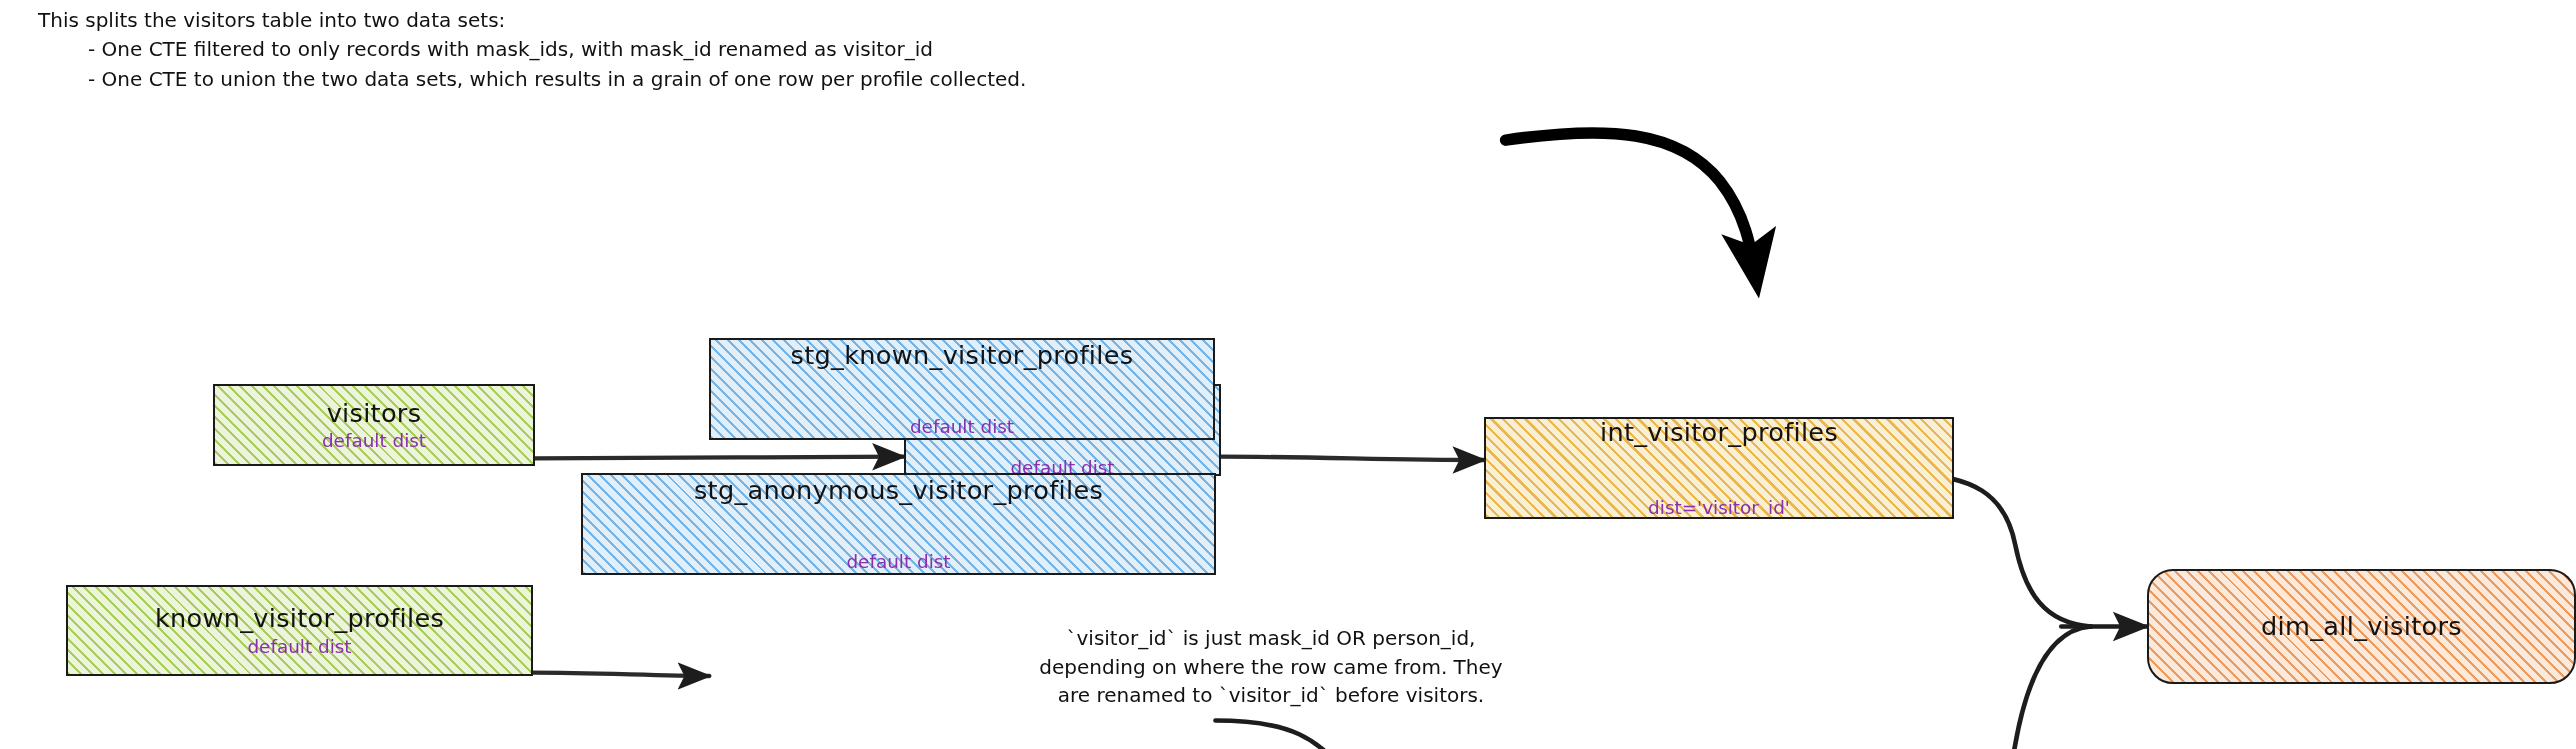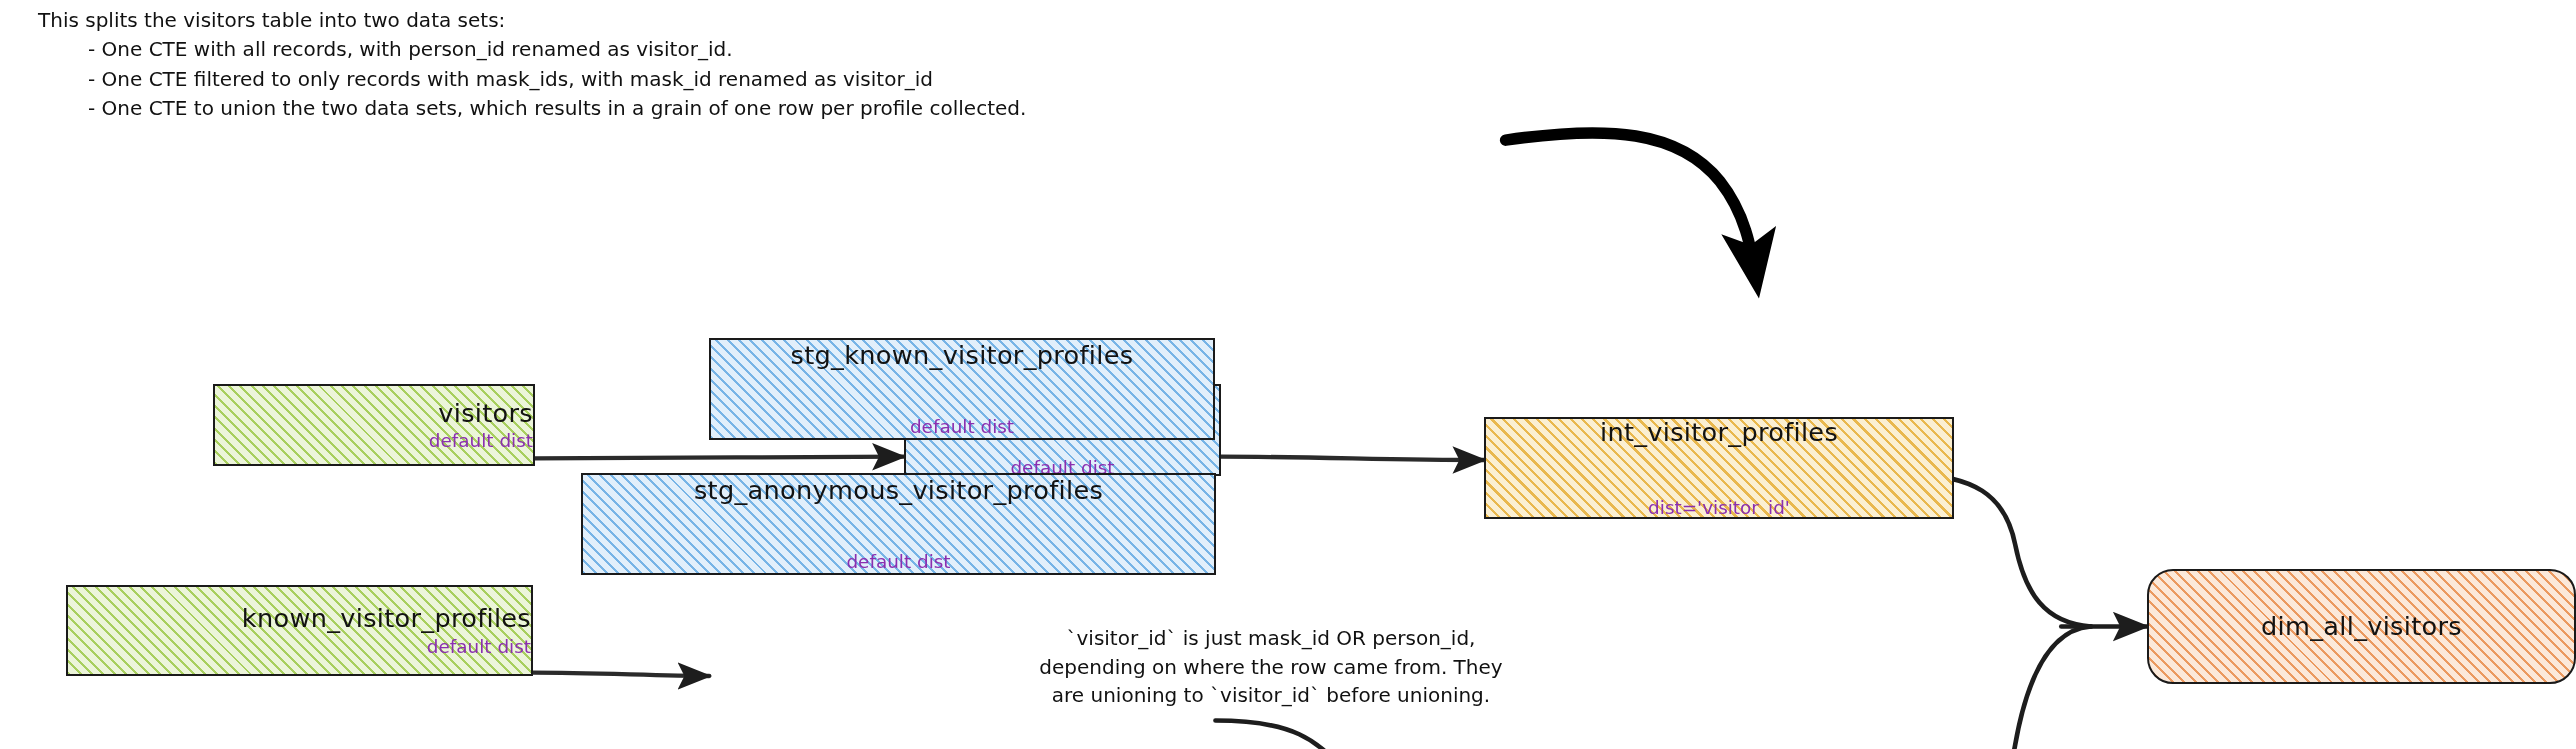--- a/index.html
+++ b/index.html
@@ -28,21 +28,20 @@
                line-height:1.05;white-space:nowrap;}
   .node .sub{font-size:17px;color:#8b2fb0;margin-top:4.8px;
              line-height:1.05;white-space:nowrap;}
 
   
   .green{
     background-color:#fbfdf5;
     background-image:repeating-linear-gradient(45deg,
         #a8cf5e 0px,#a8cf5e 2.1px,
         rgba(168,207,94,.18) 2.1px,rgba(168,207,94,.18) 8px);
-    align-items:flex-end;
   }
   .blue{
     background-color:#f7fbff;
     background-image:repeating-linear-gradient(45deg,
         #77b4e6 0px,#77b4e6 2.1px,
         rgba(119,180,230,.17) 2.1px,rgba(119,180,230,.17) 8px);
     gap:43px;
   }
   .yellow{
     background-color:#fffdf3;
@@ -63,21 +62,20 @@
   #callout .line{font-size:20px;line-height:28.6px;color:#111;
                  text-align:center;white-space:pre;}
 </style>
 </head>
 <body>
 
 <div id="stage">
 
   <div id="notes">
     <div class="line hand">This splits the visitors table into two data sets:</div>
-    <div class="line hand bullet">- One CTE with all records, with person_id renamed as visitor_id.</div>
     <div class="line hand bullet">- One CTE filtered to only records with mask_ids, with mask_id renamed as visitor_id</div>
     <div class="line hand bullet">- One CTE to union the two data sets, which results in a grain of one row per profile collected.</div>
   </div>
 
   <svg id="edges" viewBox="0 0 2706 787">
     <defs>
       <marker id="ah" markerWidth="9" markerHeight="9" refX="7.4" refY="3.2" orient="auto" markerUnits="strokeWidth">
         <path d="M0,0 L8,3.2 L0,6.4 L1.6,3.2 Z" fill="#1d1d1d"></path>
       </marker>
       <marker id="ahbig" markerWidth="6" markerHeight="6" refX="4.4" refY="2.4" orient="auto" markerUnits="strokeWidth">
@@ -152,17 +150,17 @@
     <div class="sub hand" style="font-size: 18.4px;">dist='visitor_id'</div>
   </div>
 
   <div class="node orange" style="left: 2147px; top: 569px; width: 429px; height: 115px;">
     <div class="title hand" style="font-size: 25.6px;">dim_all_visitors</div>
   </div>
 
   <div id="callout">
     <div class="line hand">`visitor_id` is just mask_id OR person_id,</div>
     <div class="line hand">depending on where the row came from. They</div>
-    <div class="line hand">are unioning to `visitor_id` before unioning.</div>
+    <div class="line hand">are renamed to `visitor_id` before visitors.</div>
   </div>
 
 </div>
 
 
 </body></html>

